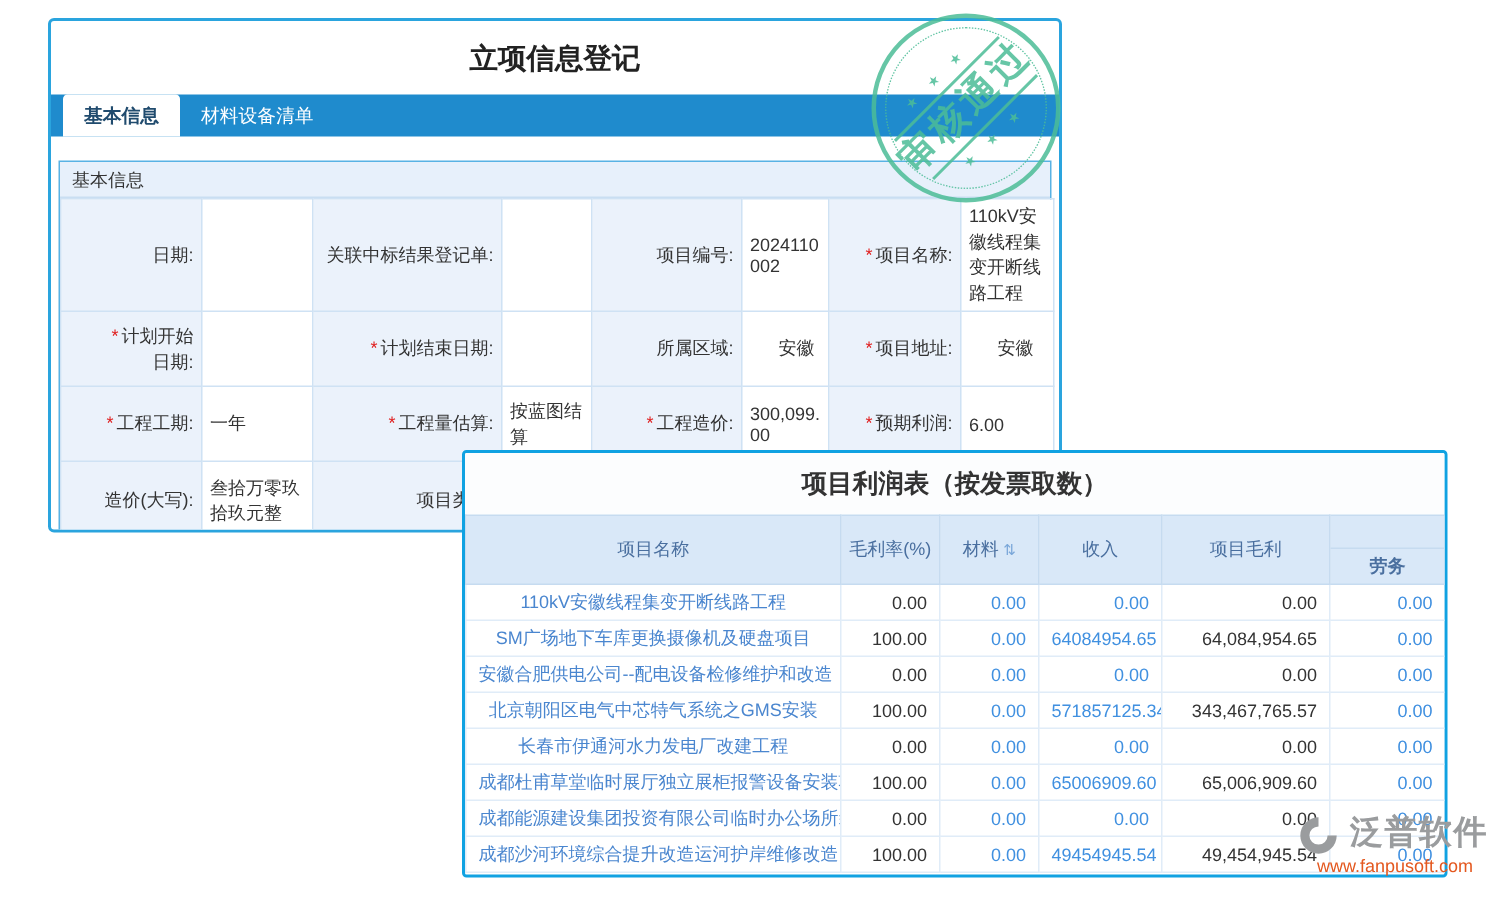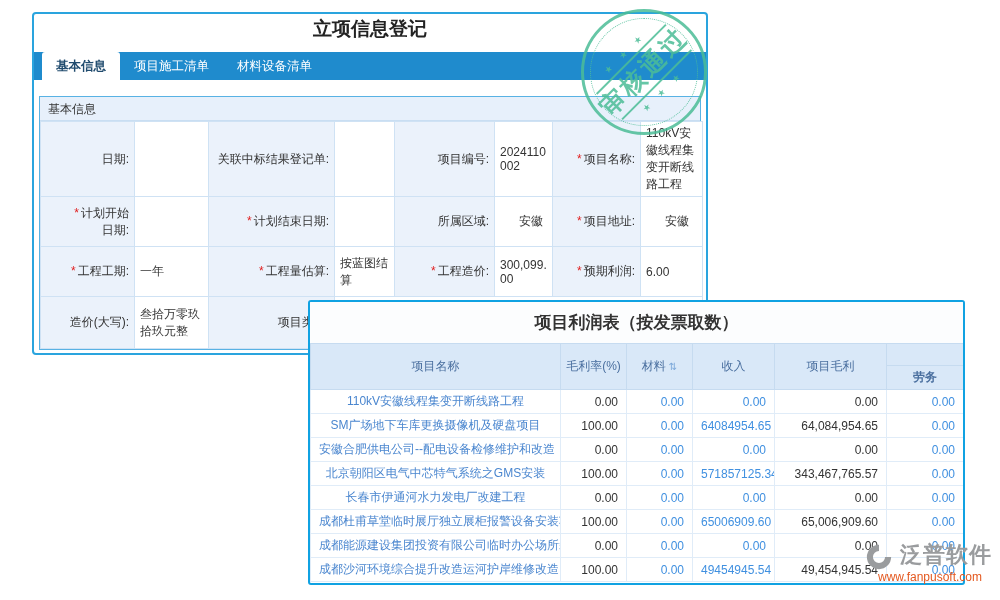--- a/index.html
+++ b/index.html
@@ -4,21 +4,21 @@
 <style>
   * { margin:0; padding:0; box-sizing:border-box; }
   html,body { width:1000px; height:600px; background:#fff; overflow:hidden;
               font-family:"Liberation Sans","DejaVu Sans",sans-serif; }
   .stage { position:relative; width:1000px; height:600px; }
 
   
   .win-reg { position:absolute; left:32px; top:12px; width:676px; height:343px;
              background:#fff; border:2px solid #2aa4de; border-radius:4px;
              overflow:hidden; z-index:1; }
-  .reg-title { text-align:center; height:32px; line-height:30px;
+  .reg-title { text-align:center; margin-top:11px; height:32px; line-height:30px;
                font-size:19px; font-weight:bold; color:#222; }
   .tab-bar { height:28px; background:#1f8bcd; display:flex; align-items:flex-end;
              padding-left:8px; margin-top:6px; }
   .tab { height:28px; line-height:28px; padding:0 14px; font-size:12.5px;
          color:#fff; cursor:pointer; }
   .tab.active { background:#fff; color:#204b6e; font-weight:bold;
                 border-radius:3px 3px 0 0; }
   .reg-body { padding:16px 5px 0 5px; }
   .form-box { border:1px solid #58b2e4; }
   .section-head { height:24px; line-height:24px; background:#e7f0fb;
@@ -79,21 +79,20 @@
 </style>
 </head>
 <body>
 
 <div class="stage">
 
   <div class="win-reg">
     <div class="reg-title">立项信息登记</div>
     <div class="tab-bar">
         <div class="tab active">基本信息</div>
-        <div class="tab">项目施工清单</div>
         <div class="tab">材料设备清单</div>
       </div>
     <div class="reg-body">
       <div class="form-box">
         <div class="section-head">基本信息</div>
         <table class="form">
           <colgroup>
             <col style="width:94px">
               <col style="width:74px">
             <col style="width:126px">

